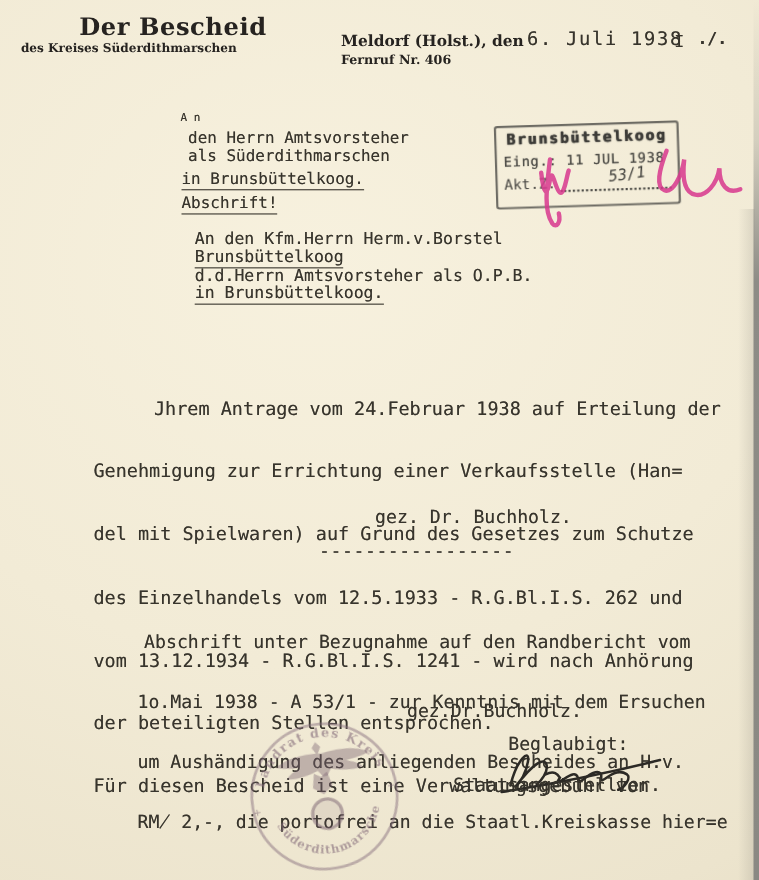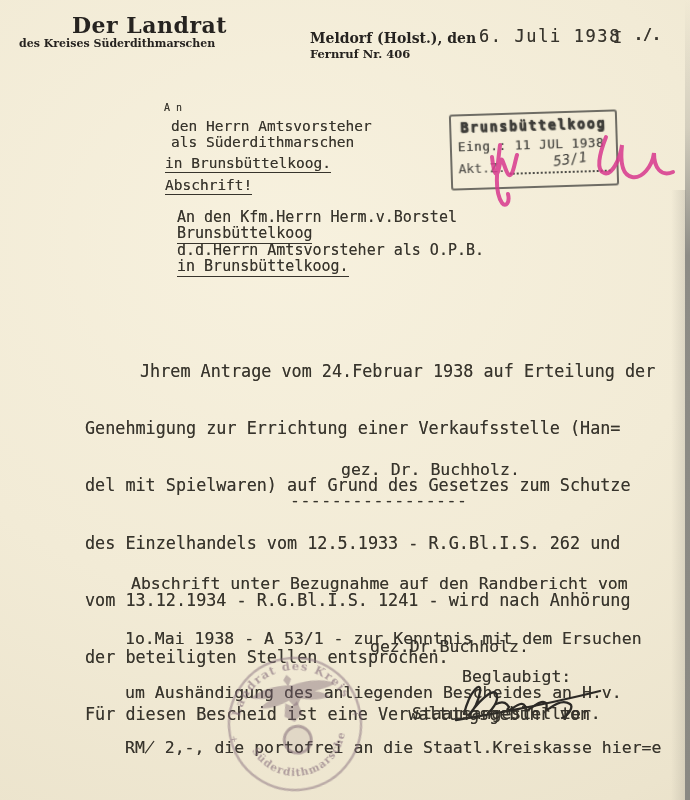--- a/index.html
+++ b/index.html
@@ -37,21 +37,21 @@
     background:linear-gradient(to bottom, rgba(141,140,134,0) 0%, rgba(141,140,134,0.3) 16%, #8d8c86 32%, #8a8983 100%);}
   .edge-band{position:absolute;right:4px;top:190px;width:15px;height:610px;
     background:linear-gradient(to left, rgba(118,116,108,0.20), rgba(118,116,108,0));}
   svg{position:absolute;overflow:visible;}
 </style>
 </head>
 <body>
 
 <div class="page">
 
-  <div class="abs frak" style="left:72px;top:12px;font-size:22px;letter-spacing:0.5px;">Der Landrat</div>
+  <div class="abs frak" style="left:72px;top:12px;font-size:22px;letter-spacing:0.5px;">Der Bescheid</div>
   <div class="abs frak" style="left:19px;top:37px;font-size:11px;">des Kreises Süderdithmarschen</div>
   <div class="abs frak" style="left:310px;top:30px;font-size:14px;text-align:right;">Meldorf (Holst.), den</div>
   <div class="abs frak" style="left:310px;top:47px;font-size:11.5px;">Fernruf Nr. 406</div>
   <div class="abs tw" style="left:441px;top:26px;font-size:17px;letter-spacing:1.6px;margin-left:38px;">6. Juli 1938</div>
   <div class="abs tw" style="left:613px;top:29px;font-size:15px;">I</div>
   <div class="abs tw" style="left:634px;top:26px;font-size:15px;font-weight:bold;">./.</div>
 
   <div class="abs tw" style="left:164px;top:102px;font-size:10px;">A n</div>
   <div class="abs tw" style="left:171px;top:118px;font-size:14.5px;">den Herrn Amtsvorsteher</div>
   <div class="abs tw" style="left:171px;top:134px;font-size:14.5px;">als Süderdithmarschen</div>

